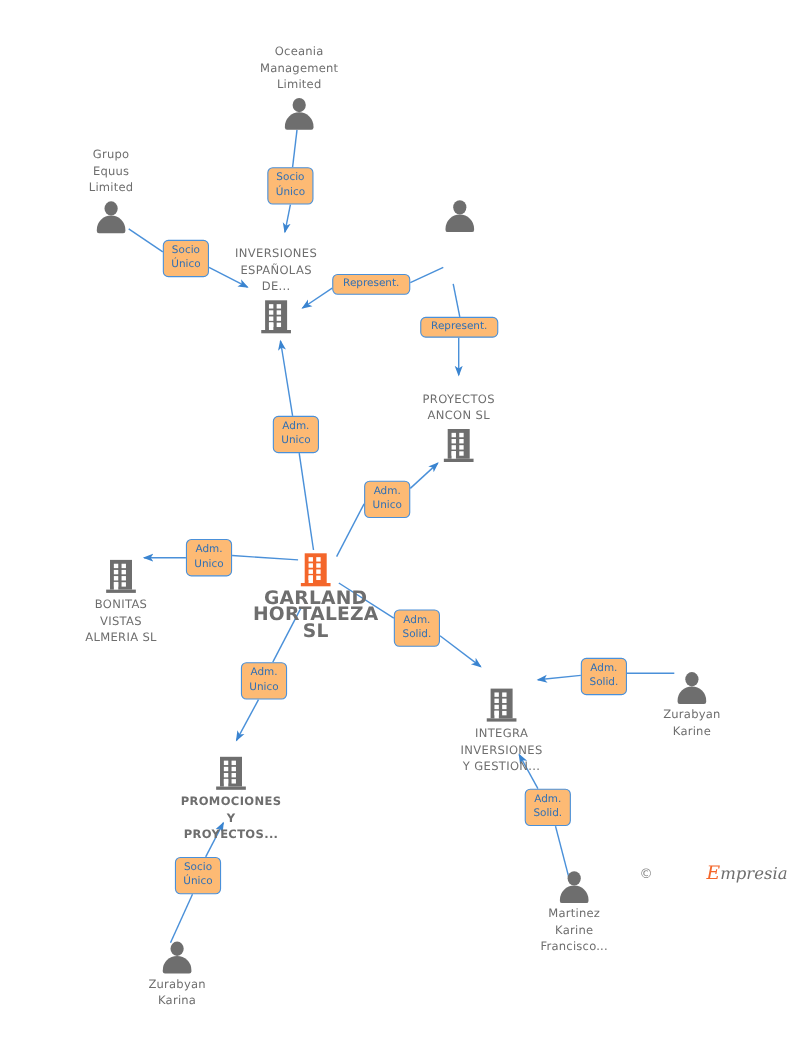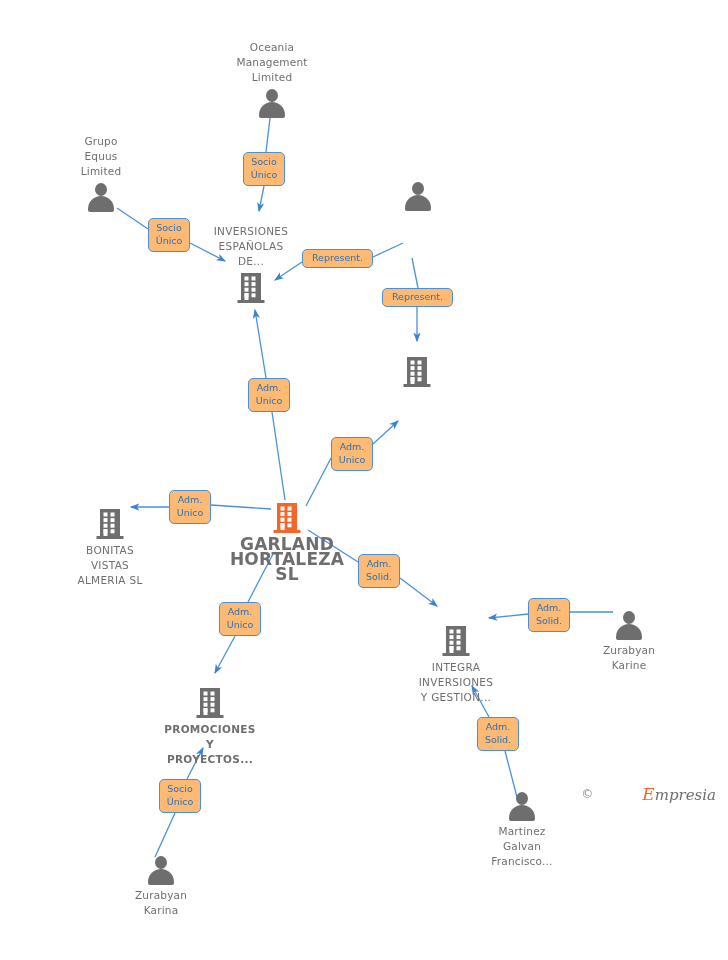--- a/index.html
+++ b/index.html
@@ -151,20 +151,22 @@
       </div>
       <div class="node person cap-above" style="left: 418px; top: 181px;">
         <div class="glyph" style="display: flex; justify-content: center;">
           <div class="avatar">
             <div class="head"></div>
             <div class="body"></div>
           </div>
         </div>
       </div>
       <div class="node company cap-above" style="left: 417px; top: 356px;">
+        <div class="caption">PROYECTOS
+ANCON SL</div>
         <div class="glyph" style="display: flex; justify-content: center;">
           <svg class="bldg" viewBox="0 0 30 32">
             <rect x="5" y="1" width="20" height="27" fill="#6e6e6e"></rect>
             <rect x="1.5" y="28" width="27" height="3" fill="#6e6e6e"></rect>
             <rect x="8.5" y="4.5" width="4" height="4" fill="#ffffff"></rect>
             <rect x="15.5" y="4.5" width="4" height="4" fill="#ffffff"></rect>
             <rect x="8.5" y="10.1" width="4" height="4" fill="#ffffff"></rect>
             <rect x="15.5" y="10.1" width="4" height="4" fill="#ffffff"></rect>
             <rect x="8.5" y="15.7" width="4" height="4" fill="#ffffff"></rect>
             <rect x="15.5" y="15.7" width="4" height="4" fill="#ffffff"></rect>
@@ -274,21 +276,21 @@
 Karine</div>
       </div>
       <div class="node person cap-below" style="left: 522px; top: 791px;">
         <div class="glyph" style="display: flex; justify-content: center;">
           <div class="avatar">
             <div class="head"></div>
             <div class="body"></div>
           </div>
         </div>
         <div class="caption">Martinez
-Galvan
+Karine
 Francisco...</div>
       </div>
     </div>
 
   <div id="badge-layer">
       <div class="badge" style="left: 243px; top: 152px; width: 42px; min-height: 34px;">Socio
 Único</div>
       <div class="badge" style="left: 148px; top: 218px; width: 42px; min-height: 34px;">Socio
 Único</div>
       <div class="badge" style="left: 302px; top: 249px; width: 71px; min-height: 19px; line-height: 11px; padding: 2px 5px;">Represent.</div>

